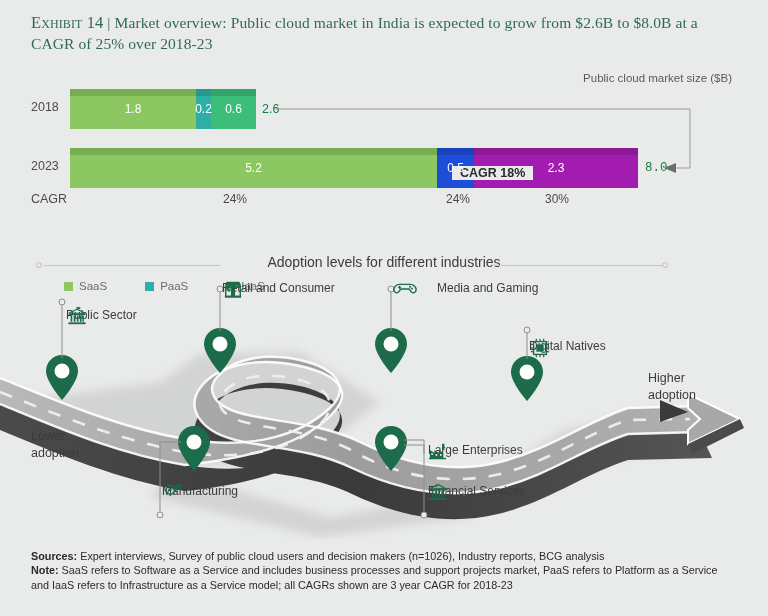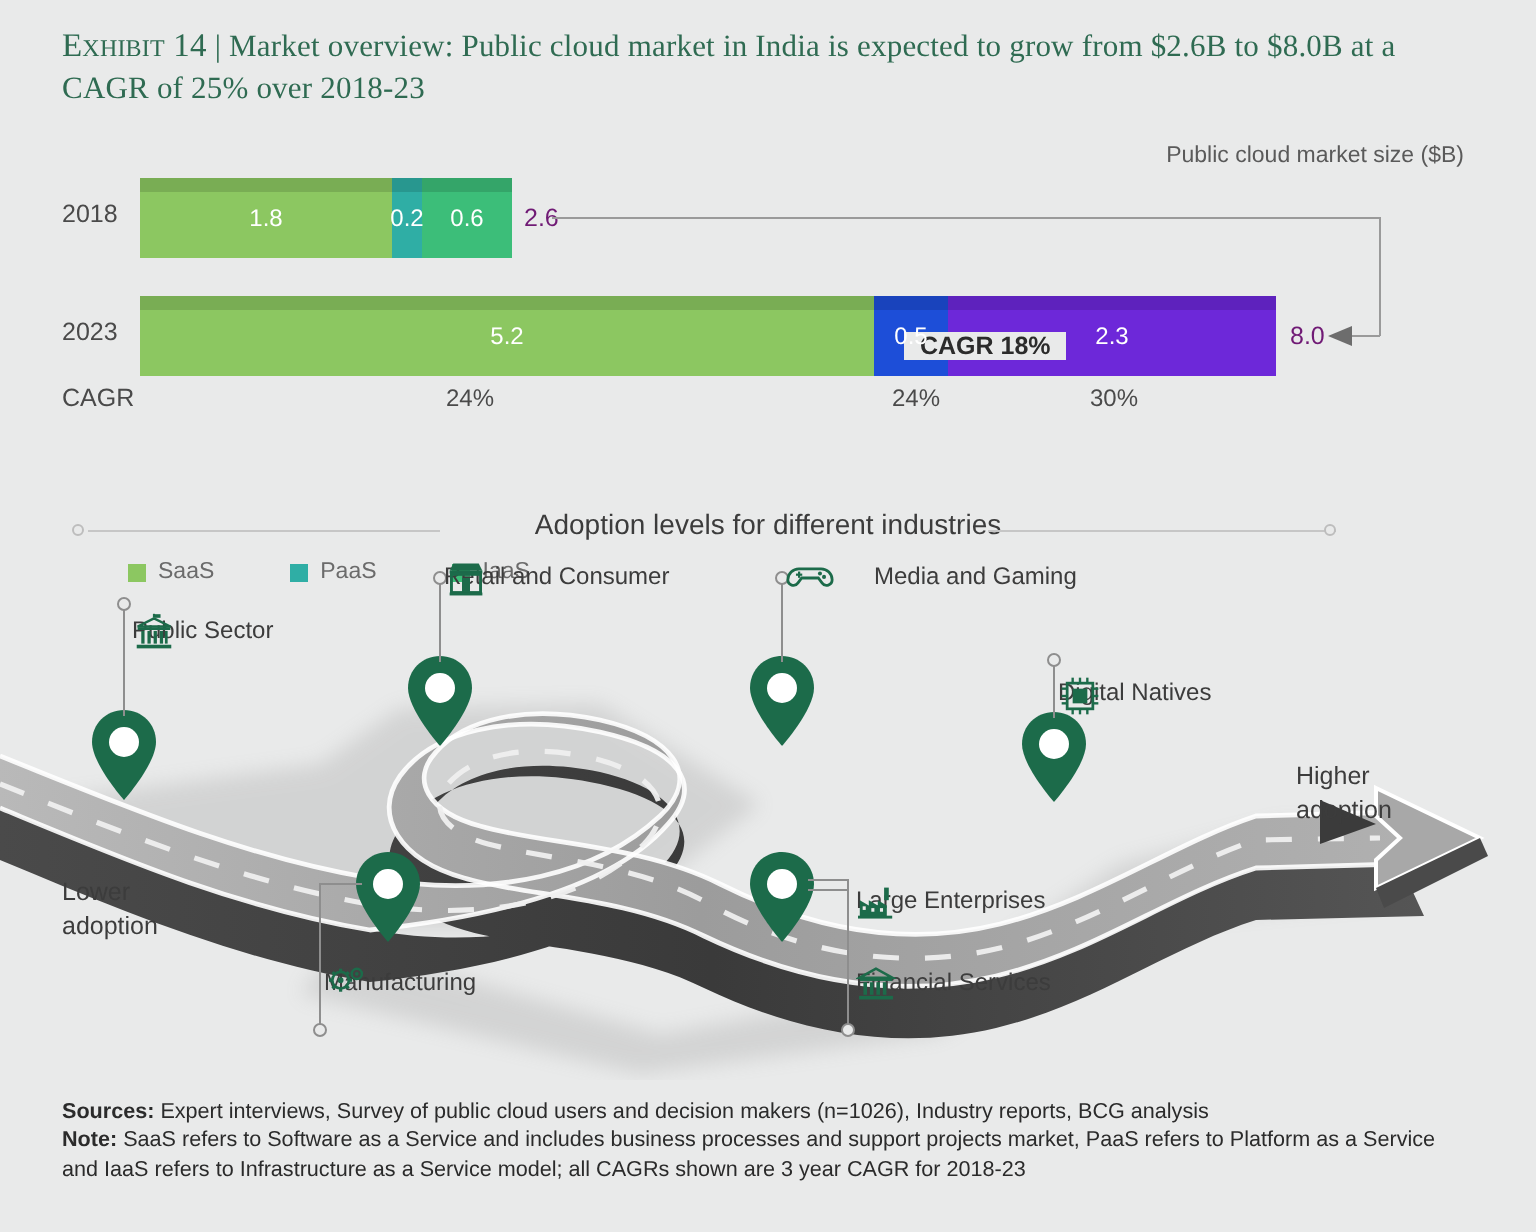--- a/index.html
+++ b/index.html
@@ -37,21 +37,21 @@
     position:absolute; top:0; height:100%;
     display:flex; align-items:center; justify-content:center;
     color:#fff; font-size:12px;
   }
   .seg .top3d {
     position:absolute; left:0; right:0; top:0; height:7px;
     background:rgba(0,0,0,.13);
   }
   .seg span { position:relative; z-index:2; }
   .total {
-    position:absolute; font-size:12.5px; color:#701a75;
+    position:absolute; font-size:12.5px; color:#15803d;
   }
   .cagr-cell {
     position:absolute; font-size:12px; color:#4a4a4a; text-align:center;
   }
   #cagr-row-label { position:absolute; left:31px; font-size:12.5px; color:#4a4a4a; }
 
   
   #cagr-bracket { position:absolute; left:0; top:0; width:768px; height:180px; pointer-events:none; }
   #cagr-text {
     position:absolute; left:452px; top:102px;
@@ -81,21 +81,21 @@
   #scene { position:absolute; left:0; top:282px; width:768px; height:258px; }
   #scene svg { position:absolute; left:0; top:0; }
 
   .ind { position:absolute; }
   .ind .ico { display:block; }
   .ind .lbl {
     font-size:12px; color:#3c3c3c; white-space:nowrap;
     font-family:"Liberation Sans", sans-serif;
   }
   .endlabel {
-    position:absolute; font-size:12.5px; color:#3c3c3c; line-height:17px;margin-top:10px;
+    position:absolute; font-size:12.5px; color:#3c3c3c; line-height:17px;
   }
 
   
   #notes {
     position:absolute; left:31px; top:549px; width:706px;
     font-family:Liberation Sans, sans-serif;
     font-size:10.8px; line-height:14.4px; color:#2b2b2b;
   }
   #notes b { font-weight:bold; }
 </style>
@@ -132,26 +132,26 @@
   <div class="yr-label" style="left:31px; top:95px;">2023</div>
   <div class="bar-row" style="left:70px; top:84px; width:568px; height:40px;padding-left:20px;">
     <div class="seg" style="left:0; width:367px; background:#8cc761;">
       <div class="top3d"></div>
       <span>5.2</span>
     </div>
     <div class="seg" style="left:367px; width:37px; background:#1d4ed8;">
       <div class="top3d"></div>
       <span>0.5</span>
     </div>
-    <div class="seg" style="left:404px; width:164px; background:#6d28d9;">
+    <div class="seg" style="left:404px; width:164px; background:#a21caf;">
       <div class="top3d"></div>
       <span>2.3</span>
     </div>
   </div>
-  <div class="total" style="left:645px; top:97px;">8.0</div>
+  <div class="total" style="left:645px; top:97px;font-family:Liberation Mono, monospace;">8.0</div>
 
   <div id="cagr-row-label" style="top:128px;">CAGR</div>
   <div class="cagr-cell" style="left:205px; top:128px; width:60px;">24%</div>
   <div class="cagr-cell" style="left:428px; top:128px; width:60px;">24%</div>
   <div class="cagr-cell" style="left:527px; top:128px; width:60px;">30%</div>
 
   <svg id="cagr-bracket" viewBox="0 0 768 180">
     <path d="M276 45 L690 45 L690 104" stroke="#9a9a9a" stroke-width="1" fill="none"></path>
     <path d="M690 104 L672 104" stroke="#9a9a9a" stroke-width="1" fill="none"></path>
     <polygon points="664,104 676,99 676,109" fill="#6d6d6d"></polygon>

